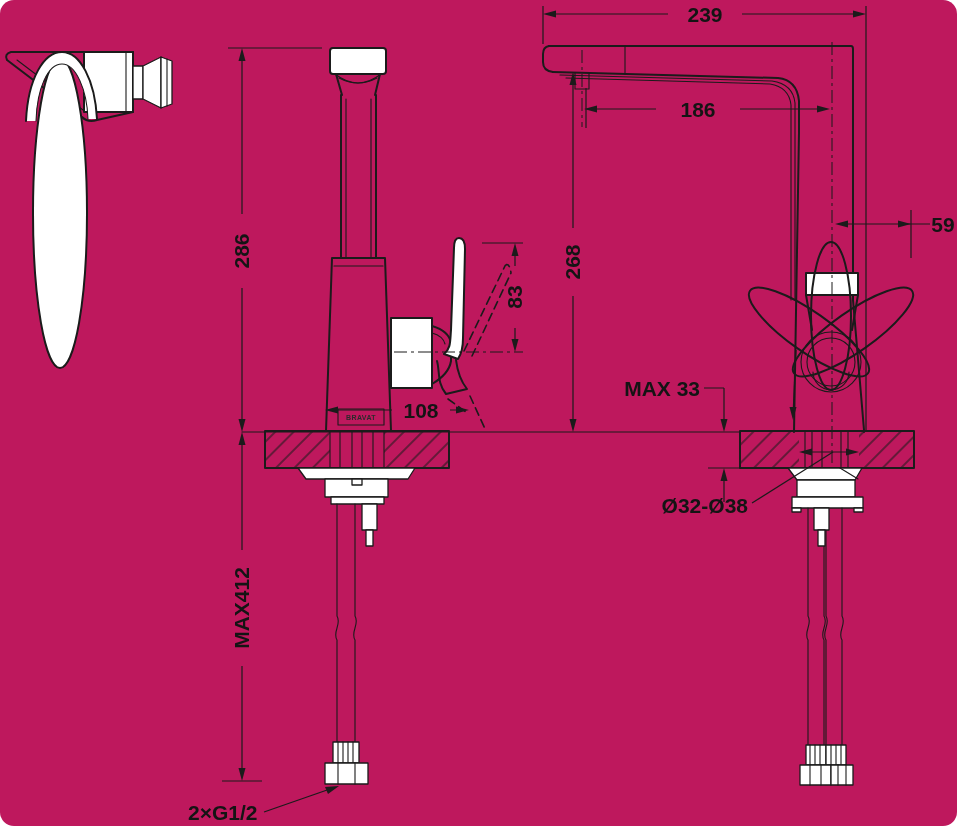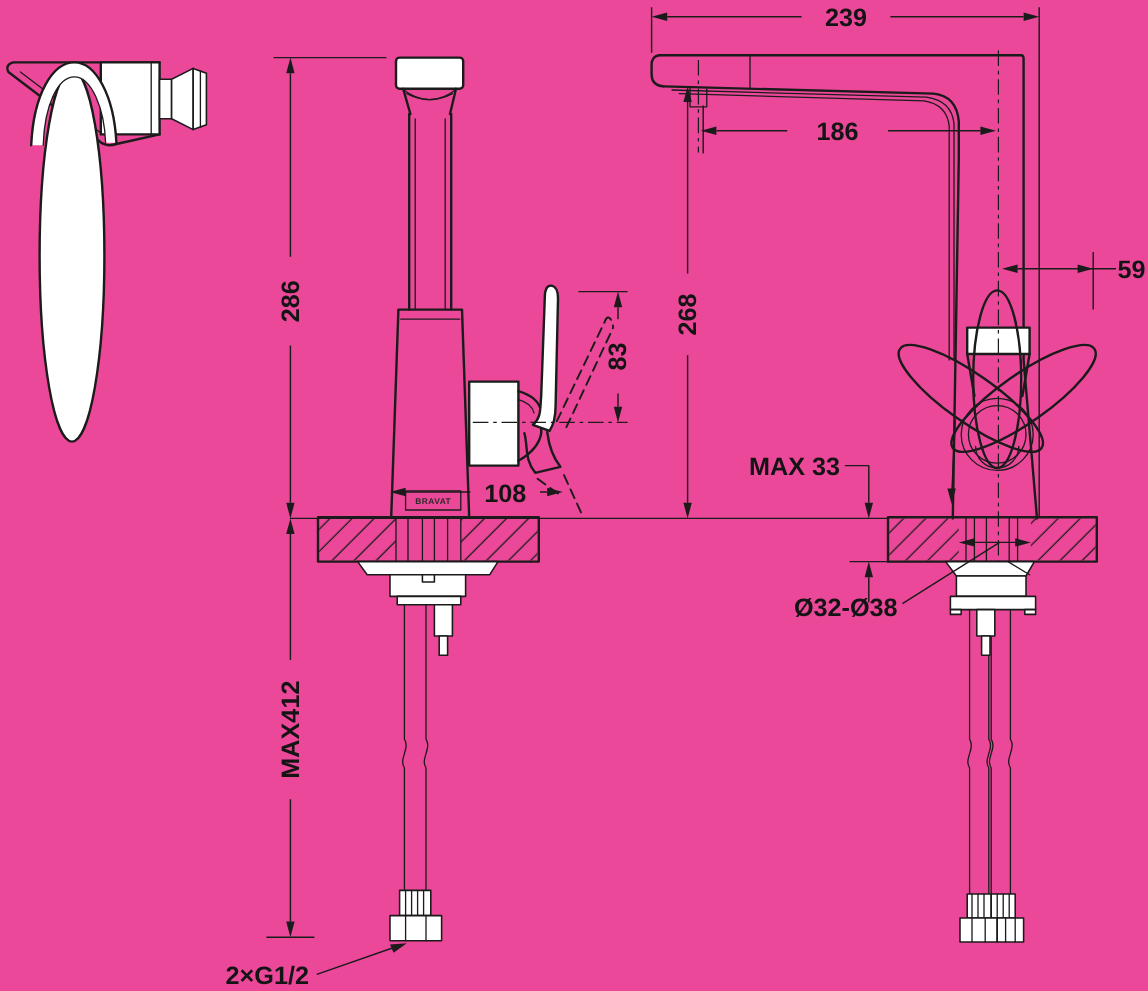--- a/index.html
+++ b/index.html
@@ -1,17 +1,17 @@
 <!DOCTYPE html>
 <html><head>
 <meta charset="utf-8">
 <style>
   html,body{margin:0;padding:0;background:#ffffff;}
-  .page{width:957px;height:826px;background:#ec4899;position:relative;overflow:hidden;
-        font-family:"Liberation Sans",sans-serif;}
+  .page{width:957px;height:826px;background:#be185d;position:relative;overflow:hidden;
+        font-family:"Liberation Sans",sans-serif;border-radius:14px;}
   svg{display:block}
   .o2{fill:none;stroke:#1b1b1b;stroke-width:2;stroke-linejoin:round;stroke-linecap:round}
   .o1{fill:none;stroke:#1b1b1b;stroke-width:1.1;stroke-linejoin:round;stroke-linecap:round}
   .dim{fill:none;stroke:#1b1b1b;stroke-width:1.2}
   .cl{fill:none;stroke:#1b1b1b;stroke-width:1;stroke-dasharray:13 4 3 4}
   .dsh{fill:none;stroke:#1b1b1b;stroke-width:1.6;stroke-dasharray:8 5;stroke-linecap:round}
   .wf{fill:#ffffff;stroke:#1b1b1b;stroke-width:2;stroke-linejoin:round}
   .wf1{fill:#ffffff;stroke:#1b1b1b;stroke-width:1.3;stroke-linejoin:round}
   .ah{fill:#1b1b1b;stroke:none}
   .dt{font:700 21px "Liberation Sans",sans-serif;fill:#141414}

